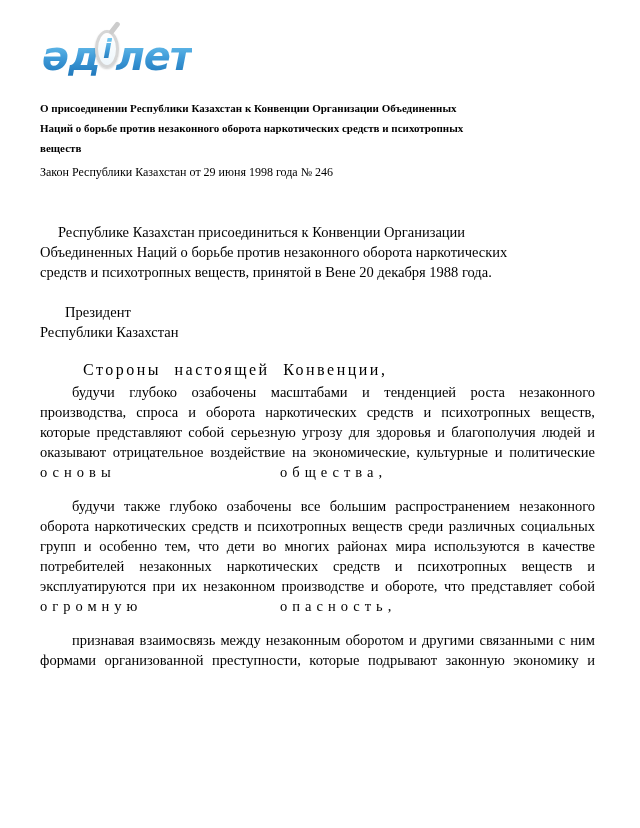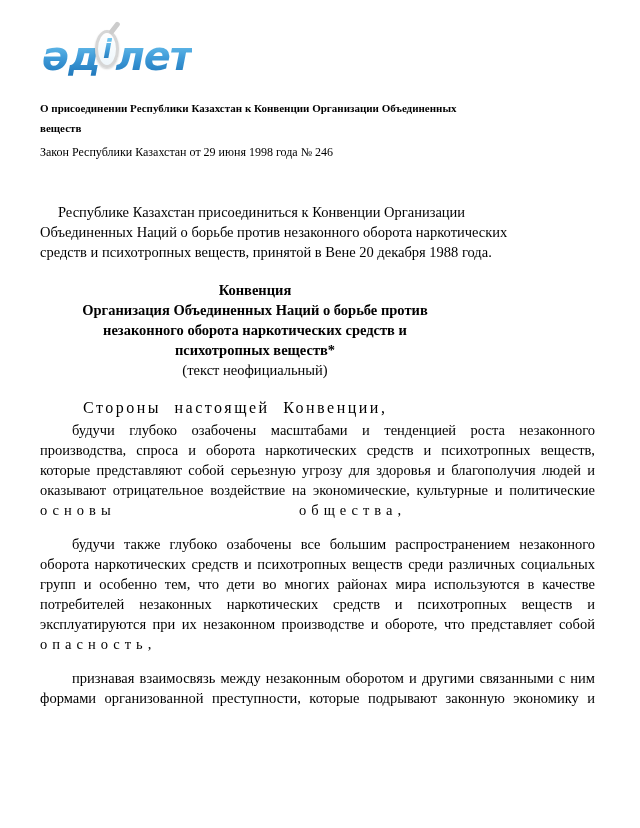--- a/index.html
+++ b/index.html
@@ -123,73 +123,71 @@
   }
   .para + .para { margin-top: 14px; }
   .para-body {
     text-align: justify;
     text-align-last: justify;
     text-indent: 32px;
   }
   .tail {
     display: flex;
     line-height: 20px;
-    gap: 19px;
   }
   .tail-left { width: 240px; }
   .spread { letter-spacing: 5px; }
 </style>
 </head>
 <body>
 
 <div class="page">
 
   <a class="logo">
     <span class="lg">әд</span>
     <span class="lens">
       <span class="lg lens-letter">і</span>
     </span>
     <span class="lg">лет</span>
   </a>
 
   <div class="title">
     <div class="nowrap-line">О присоединении Республики Казахстан к Конвенции Организации Объединенных</div>
+    <div class="nowrap-line">Наций о борьбе против незаконного оборота наркотических средств и психотропных</div>
     <div class="nowrap-line">веществ</div>
   </div>
 
   <div class="law">Закон Республики Казахстан от 29 июня 1998 года № 246</div>
 
   <div class="intro">
     <div class="nowrap-line indent-sm">Республике Казахстан присоединиться к Конвенции Организации</div>
     <div class="nowrap-line">Объединенных Наций о борьбе против незаконного оборота наркотических</div>
     <div class="nowrap-line">средств и психотропных веществ, принятой в Вене 20 декабря 1988 года.</div>
   </div>
 
+  <div class="signer">
+    <div class="nowrap-line indent-md">Президент</div>
+    <div class="nowrap-line">Республики Казахстан</div>
+  </div>
 
-  <div class="heading">
-    <div class="nowrap-line">Конвенция</div>
-    <div class="nowrap-line">Организация Объединенных Наций о борьбе против</div>
-    <div class="nowrap-line">незаконного оборота наркотических средств и</div>
-    <div class="nowrap-line">психотропных веществ*</div>
-    <div class="nowrap-line heading-note">(текст неофициальный)</div>
-  </div>
 
   <div class="parties">Стороны настоящей Конвенции,</div>
 
   <div class="para">
     <div class="para-body">будучи глубоко озабочены масштабами и тенденцией роста незаконного производства, спроса и оборота наркотических средств и психотропных веществ, которые представляют собой серьезную угрозу для здоровья и благополучия людей и оказывают отрицательное воздействие на экономические, культурные и политические</div>
     <div class="tail">
       <span class="tail-left spread">основы</span>
       <span class="spread">общества,</span>
     </div>
   </div>
 
   <div class="para">
     <div class="para-body">будучи также глубоко озабочены все большим распространением незаконного оборота наркотических средств и психотропных веществ среди различных социальных групп и особенно тем, что дети во многих районах мира используются в качестве потребителей незаконных наркотических средств и психотропных веществ и эксплуатируются при их незаконном производстве и обороте, что представляет собой</div>
     <div class="tail">
+      <span class="tail-left spread">огромную</span>
       <span class="spread">опасность,</span>
     </div>
   </div>
 
   <div class="para">
     <div class="para-body">признавая взаимосвязь между незаконным оборотом и другими связанными с ним формами организованной преступности, которые подрывают законную экономику и</div>
   </div>
 
 </div>
 

